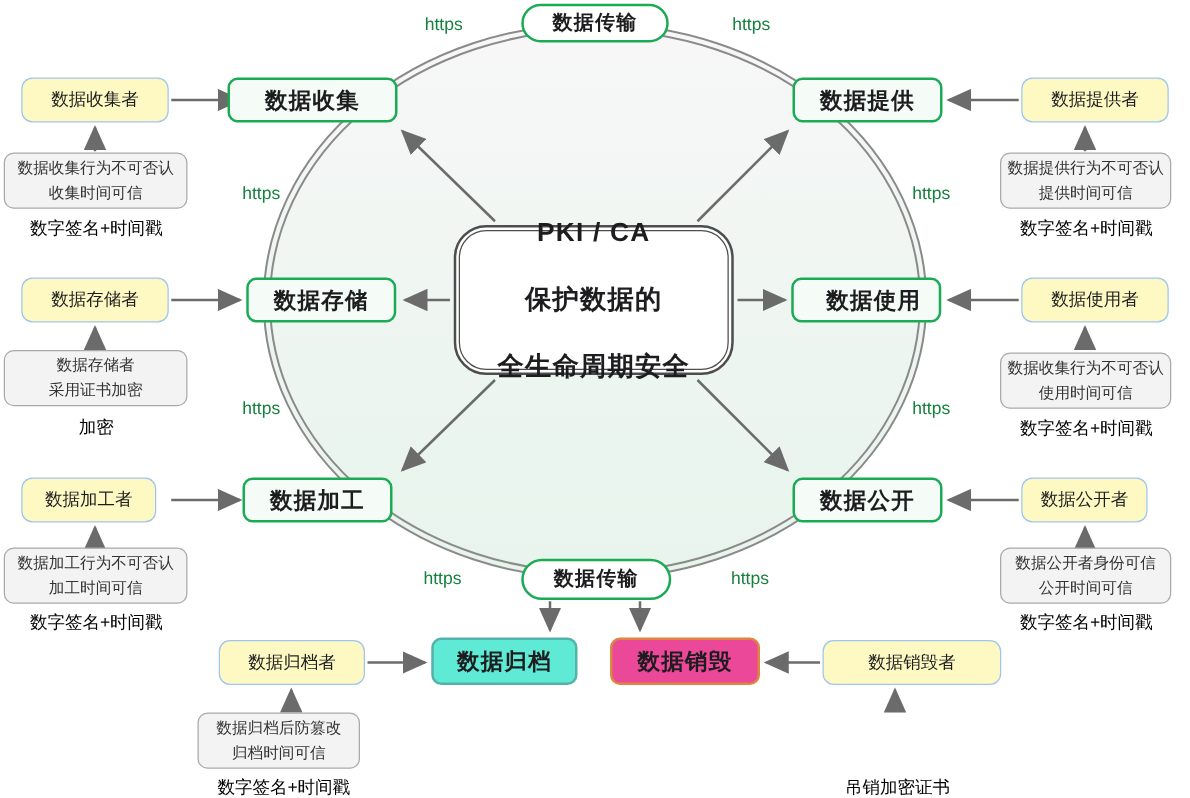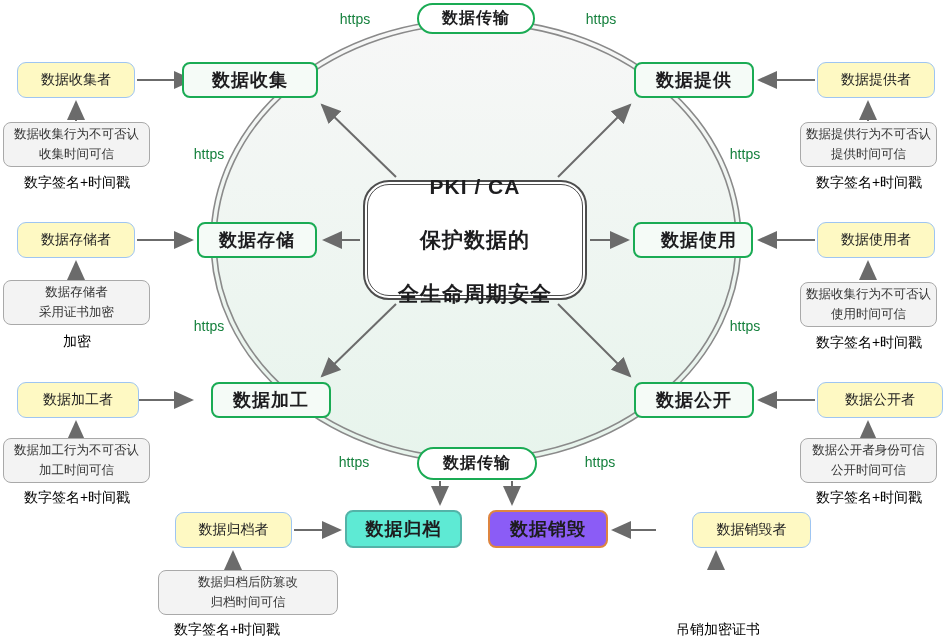--- a/index.html
+++ b/index.html
@@ -21,21 +21,21 @@
   }
   .actor{
     background:#fef9c3;border:1.5px solid #9ec5f2;border-radius:9px;
     font-size:14px;font-weight:400;
   }
   .terminal-archive{
     background:#5eead4;border:2px solid #53b3a8;border-radius:8px;
     font-size:18px;font-weight:700;letter-spacing:1px;
   }
   .terminal-destroy{
-    background:#8b5cf6;border:2px solid #de8540;border-radius:8px;
+    background:#ec4899;border:2px solid #de8540;border-radius:8px;
     font-size:18px;font-weight:700;letter-spacing:1px;
   }
   .note{
     background:#f3f3f3;border:1.3px solid #a9a9a9;border-radius:8px;
     font-size:12.5px;color:#333333;line-height:1.55;
     display:flex;flex-direction:column;align-items:center;justify-content:center;text-align:center;
   }
   .caption{
     font-size:14px;color:#000000;font-weight:500;text-align:center;
   }
@@ -112,34 +112,34 @@
     </div>
   </div>
 
   <div class="abs flexc pill" style="left:417px;top:3px;width:118px;height:31px;">数据传输</div>
   <div class="abs flexc pill" style="left:417px;top:447px;width:120px;height:33px;">数据传输</div>
 
   <div class="abs flexc stage" style="left:182px;top:62px;width:136px;height:36px;">数据收集</div>
   <div class="abs flexc stage" style="left:634px;top:62px;width:120px;height:36px;">数据提供</div>
   <div class="abs flexc stage" style="left:197px;top:222px;width:120px;height:36px;">数据存储</div>
   <div class="abs flexc stage" style="left:633px;top:222px;width:120px;height:36px;padding-left:12px;">数据使用</div>
-  <div class="abs flexc stage" style="left:211px;top:382px;width:120px;height:36px;">数据加工</div>
+  <div class="abs flexc stage" style="left:194px;top:382px;width:120px;height:36px;">数据加工</div>
   <div class="abs flexc stage" style="left:634px;top:382px;width:120px;height:36px;">数据公开</div>
 
   <div class="abs flexc terminal-archive" style="left:345px;top:510px;width:117px;height:38px;">数据归档</div>
   <div class="abs flexc terminal-destroy" style="left:488px;top:510px;width:120px;height:38px;">数据销毁</div>
 
   <div class="abs flexc actor" style="left:17px;top:62px;width:118px;height:36px;">数据收集者</div>
   <div class="abs flexc actor" style="left:817px;top:62px;width:118px;height:36px;">数据提供者</div>
   <div class="abs flexc actor" style="left:17px;top:222px;width:118px;height:36px;">数据存储者</div>
   <div class="abs flexc actor" style="left:817px;top:222px;width:118px;height:36px;">数据使用者</div>
-  <div class="abs flexc actor" style="left:17px;top:382px;width:122px;height:36px;">数据加工者</div>
-  <div class="abs flexc actor" style="left:817px;top:382px;width:126px;height:36px;">数据公开者</div>
+  <div class="abs flexc actor" style="left:17px;top:382px;width:108px;height:36px;">数据加工者</div>
+  <div class="abs flexc actor" style="left:817px;top:382px;width:101px;height:36px;">数据公开者</div>
   <div class="abs flexc actor" style="left:175px;top:512px;width:117px;height:36px;">数据归档者</div>
-  <div class="abs flexc actor" style="left:692px;top:512px;width:119px;height:36px;">数据销毁者</div>
+  <div class="abs flexc actor" style="left:658px;top:512px;width:143px;height:36px;">数据销毁者</div>
 
   <div class="abs note" style="left:3px;top:122px;width:147px;height:45px;">
     <div>数据收集行为不可否认</div>
     <div>收集时间可信</div>
   </div>
   <div class="abs note" style="left:800px;top:122px;width:137px;height:45px;">
     <div>数据提供行为不可否认</div>
     <div>提供时间可信</div>
   </div>
   <div class="abs note" style="left:3px;top:280px;width:147px;height:45px;">
@@ -151,21 +151,21 @@
     <div>使用时间可信</div>
   </div>
   <div class="abs note" style="left:3px;top:438px;width:147px;height:45px;">
     <div>数据加工行为不可否认</div>
     <div>加工时间可信</div>
   </div>
   <div class="abs note" style="left:800px;top:438px;width:137px;height:45px;">
     <div>数据公开者身份可信</div>
     <div>公开时间可信</div>
   </div>
-  <div class="abs note" style="left:158px;top:570px;width:180px;height:45px;">
+  <div class="abs note" style="left:158px;top:570px;width:130px;height:45px;">
     <div>数据归档后防篡改</div>
     <div>归档时间可信</div>
   </div>
 
   <div class="abs caption" style="left:3px;top:174px;width:148px;">数字签名+时间戳</div>
   <div class="abs caption" style="left:795px;top:174px;width:148px;">数字签名+时间戳</div>
   <div class="abs caption" style="left:3px;top:333px;width:148px;">加密</div>
   <div class="abs caption" style="left:795px;top:334px;width:148px;">数字签名+时间戳</div>
   <div class="abs caption" style="left:3px;top:489px;width:148px;">数字签名+时间戳</div>
   <div class="abs caption" style="left:795px;top:489px;width:148px;">数字签名+时间戳</div>

